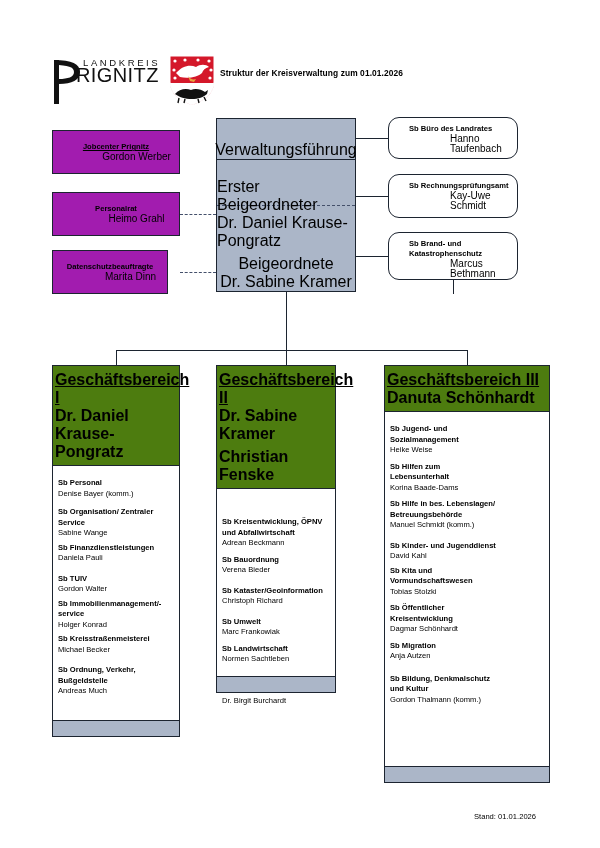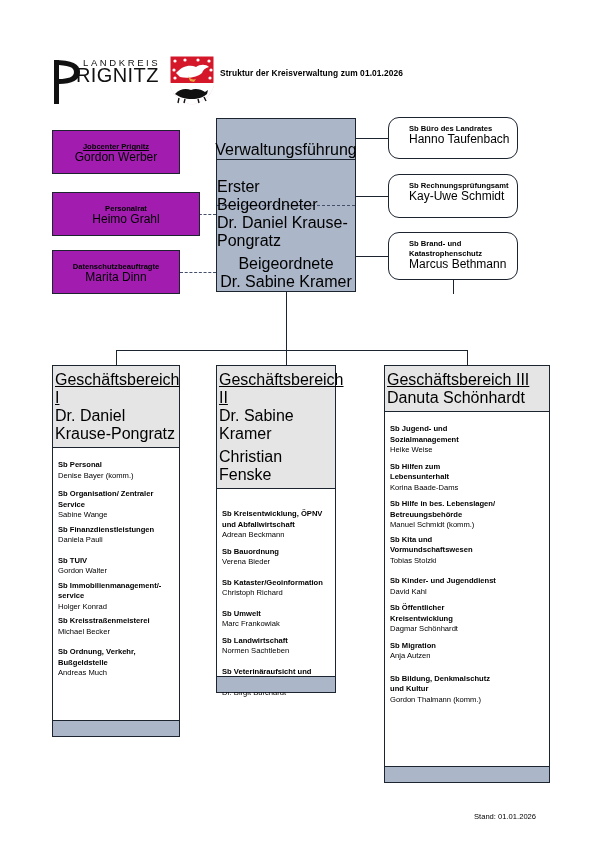--- a/index.html
+++ b/index.html
@@ -22,23 +22,24 @@
     background:#ffffff;
   }
   .fill{background:#a21caf;}
   .box .ttl{
     font-weight:bold;
     font-size:7.6px;
     line-height:10px;
     text-align:center;
   }
   .box .sub{
-    font-size:12px;
+    font-size:10px;
     line-height:10px;
     text-align:center;
+    margin-left:41px;
   }
   .u{text-decoration:underline;}
 
   
   #logo{position:absolute;left:50px;top:52px;width:168px;height:54px;}
   #logo svg{display:block;}
   #doc-title{
     position:absolute;left:220px;top:68px;
     font-size:8.4px;font-weight:bold;letter-spacing:.1px;
     white-space:nowrap;
@@ -49,37 +50,38 @@
           border:1px solid #1c2430;background:#abb6c8;box-sizing:border-box;}
   #centre .seg{position:absolute;left:0;right:0;display:flex;
                flex-direction:column;justify-content:flex-end;align-items:center;}
   #seg-vf{top:0;height:40px;border-bottom:1px solid #1c2430;}
   #seg-lr{top:40px;height:46px;}
   #seg-eb{top:86px;height:44px;border-top:1px dashed #44506a;}
   #seg-bg{top:130px;height:42px;}
 
   
   #b-jobcenter{left:52px;top:130px;width:128px;height:44px;}
-  #b-personalrat{left:52px;top:192px;width:148px;height:44px;}
-  #b-datenschutz{left:52px;top:250px;width:128px;height:44px;}
+  #b-personalrat{left:52px;top:192px;width:128px;height:44px;}
+  #b-datenschutz{left:52px;top:250px;width:116px;height:44px;}
   .leftbox{display:flex;flex-direction:column;justify-content:center;align-items:center;}
 
   
   .rbox{padding:6px 5px 4px 20px;border-radius:11px;}
   .rbox .ttl,.rbox .sub{text-align:left;}
   #b-buero{left:388px;top:117px;width:130px;height:42px;}
   #b-rpa{left:388px;top:174px;width:130px;height:44px;}
   #b-brand{left:388px;top:232px;width:130px;height:48px;}
   #b-rettung{left:388px;top:294px;width:130px;height:40px;}
 
   
   .col{position:absolute;border:1px solid #1c2430;box-sizing:border-box;background:#fff;}
   .col .head{
-    background:#e5e5e5;border-bottom:1px solid #1c2430;
+    background:#4d7c0f;border-bottom:1px solid #1c2430;
     padding:5px 2px 4px 2px;
+    font-weight:bold;
   }
   .col .body{padding:12px 0 0 5px;}
   .col .foot{position:absolute;left:0;right:0;bottom:0;height:15px;
              background:#abb6c8;border-top:1px solid #1c2430;}
   .unit{margin-bottom:4px;}
   .unit .uname{font-weight:bold;font-size:7.6px;line-height:10.5px;}
   .unit .uperson{font-size:7.6px;line-height:10.5px;}
 
   #col1{left:52px;top:365px;width:128px;height:372px;}
   #col2{left:216px;top:365px;width:120px;height:328px;}
@@ -229,21 +231,21 @@
     <div class="foot"></div>
   </div>
 
   <div class="col" id="col2">
     <div class="head">
       <div class="ttl u">Geschäftsbereich II</div>
       <div class="sub">Dr. Sabine Kramer</div>
       <div class="sub" style="margin-top:5px;">Christian Fenske</div>
     </div>
     <div class="body">
-        <div class="unit" style="margin-top: 8px;">
+        <div class="unit" style="margin-top: 16px;">
           <div class="uname">Sb Kreisentwicklung, ÖPNV</div>
           <div class="uname">und Abfallwirtschaft</div>
           <div class="uperson">Adrean Beckmann</div>
         </div>
         <div class="unit" style="margin-top: 6px;">
           <div class="uname">Sb Bauordnung</div>
           <div class="uperson">Verena Bieder</div>
         </div>
         <div class="unit" style="margin-top: 10px;">
           <div class="uname">Sb Kataster/Geoinformation</div>
@@ -280,29 +282,29 @@
         <div class="unit" style="margin-top: 6px;">
           <div class="uname">Sb Hilfen zum</div>
           <div class="uname">Lebensunterhalt</div>
           <div class="uperson">Korina Baade-Dams</div>
         </div>
         <div class="unit" style="margin-top: 6px;">
           <div class="uname">Sb Hilfe in bes. Lebenslagen/</div>
           <div class="uname">Betreuungsbehörde</div>
           <div class="uperson">Manuel Schmidt (komm.)</div>
         </div>
+        <div class="unit" style="margin-top: 10px;">
+          <div class="uname">Sb Kinder- und Jugenddienst</div>
+          <div class="uperson">David Kahl</div>
+        </div>
         <div class="unit" style="margin-top: 4px;">
           <div class="uname">Sb Kita und</div>
           <div class="uname">Vormundschaftswesen</div>
           <div class="uperson">Tobias Stolzki</div>
         </div>
-        <div class="unit" style="margin-top: 10px;">
-          <div class="uname">Sb Kinder- und Jugenddienst</div>
-          <div class="uperson">David Kahl</div>
-        </div>
         <div class="unit" style="margin-top: 6px;">
           <div class="uname">Sb Öffentlicher</div>
           <div class="uname">Kreisentwicklung</div>
           <div class="uperson">Dagmar Schönhardt</div>
         </div>
         <div class="unit" style="margin-top: 6px;">
           <div class="uname">Sb Migration</div>
           <div class="uperson">Anja Autzen</div>
         </div>
         <div class="unit" style="margin-top: 12px;">

